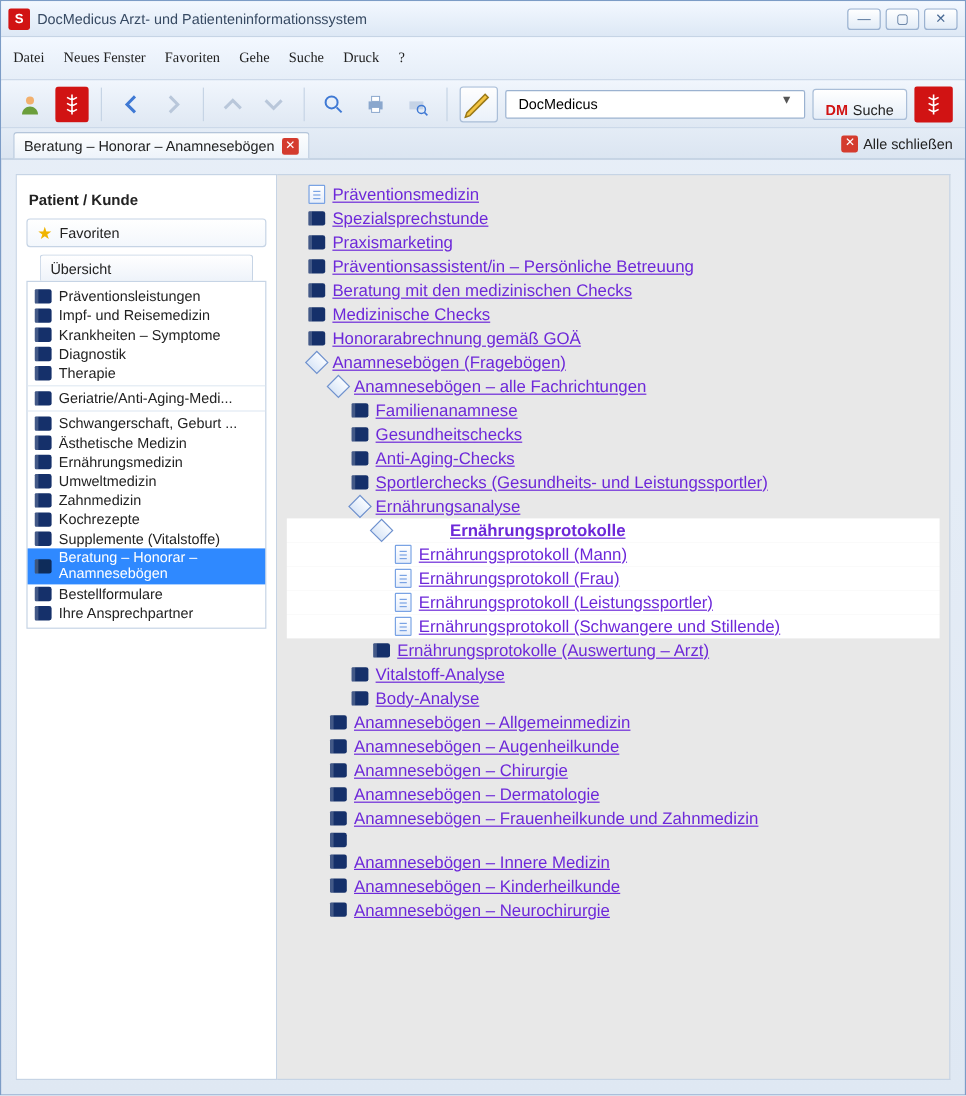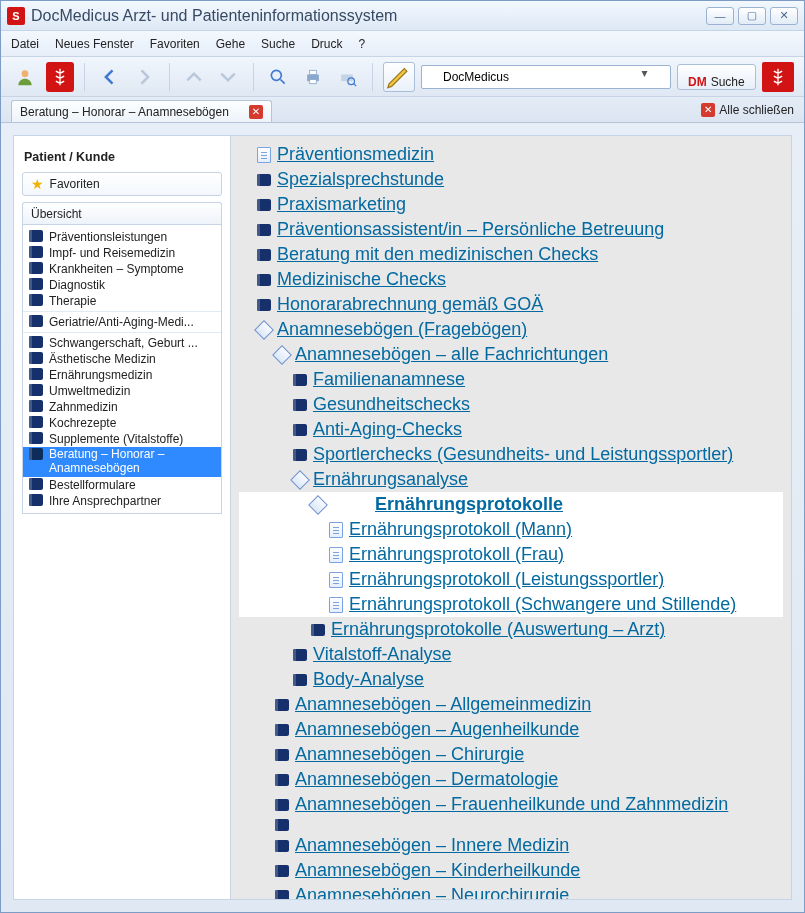--- a/index.html
+++ b/index.html
@@ -1,56 +1,56 @@
 <!DOCTYPE html>
 <html><head>
 <meta charset="utf-8">
 <style>
   * { box-sizing: border-box; }
   html,body { margin:0; padding:0; font-family:"Segoe UI",Tahoma,Arial,sans-serif; font-size:12px; color:#222; background:#fff;width:805px;}
   .window { width:805px; height:913px; border:1px solid #7c9cc6; background:linear-gradient(#e8eff8,#dfe8f3); position:relative; display:flex; flex-direction:column;}
   .titlebar { height:30px; display:flex; align-items:center; padding:0 6px; background:linear-gradient(#f3f8ff,#dde8f5); border-bottom:1px solid #c6d4e5;}
   .titlebar .appicon { width:18px; height:18px; background:#d11313; color:#fff; display:flex; align-items:center; justify-content:center; font-weight:bold; font-size:11px; border-radius:2px; margin-right:6px;}
-  .titlebar .title { flex:1; color:#374a63; font-size:16px;}
+  .titlebar .title { flex:1; color:#374a63; font-size:12px;}
   .winbtn { width:28px; height:18px; border:1px solid #9bb2d0; border-radius:3px; background:linear-gradient(#fff,#e2ecf7); margin-left:4px; display:flex; align-items:center; justify-content:center; color:#4a6a94; font-size:11px;}
-  .menubar { height:26px; display:flex; align-items:center; padding:0 10px; gap:16px; color:#222; background:linear-gradient(#f3f8ff,#e6eef8); border-bottom:1px solid #c6d4e5;}
+  .menubar { height:36px; display:flex; align-items:center; padding:0 10px; gap:16px; color:#222; background:linear-gradient(#f3f8ff,#e6eef8); border-bottom:1px solid #c6d4e5;font-family:Liberation Serif, serif;}
   .menubar span { cursor:default; }
   .toolbar { height:40px; display:flex; align-items:center; padding:4px 10px; gap:6px; background:linear-gradient(#f1f6fd,#dfe8f3); border-bottom:1px solid #c6d4e5;}
   .tbtn { width:30px; height:30px; border:1px solid transparent; border-radius:3px; display:flex; align-items:center; justify-content:center; background:transparent;}
   .tbtn svg{ width:20px; height:20px;}
   .sep { width:1px; height:28px; background:#c6d4e5; margin:0 4px;}
   .pencilbtn { width:34px; height:30px; border:1px solid #aabed8; background:linear-gradient(#fefefe,#eaf1fa); border-radius:3px; display:flex; align-items:center; justify-content:center;}
-  .searchbox { flex:0 0 250px; height:24px; border:1px solid #9bb2d0; background:#fff; display:flex; padding:0 19px; border-radius:2px;}
+  .searchbox { flex:0 0 250px; height:24px; border:1px solid #9bb2d0; background:#fff; display:flex; padding:0 8px; border-radius:2px;}
   .searchbox input{ border:0; outline:0; width:100%; font-size:12px; background:transparent;}
   .searchbox .dd{ width:14px; text-align:center; color:#555;}
   .dmsuche { height:26px; padding:0 10px; border:1px solid #aabed8; border-radius:3px; background:linear-gradient(#fff,#e6eef8); display:flex; align-items:flex-end; gap:4px;}
   .dmsuche b{ color:#d11313;}
   .rightblock { width:34px; height:30px; background:#d11313; border-radius:2px; display:flex; align-items:center; justify-content:center;}
   .rightblock svg{ width:20px;height:20px;}
   .tabstrip { height:26px; display:flex; align-items:flex-end; padding:0 10px; background:linear-gradient(#e4ecf6,#dbe5f1); border-bottom:1px solid #b4c5da; gap:6px; position:relative;}
-  .tab { height:22px; padding:0 8px; border:1px solid #b4c5da; border-bottom:0; background:linear-gradient(#fdfefe,#edf3fa); border-radius:3px 3px 0 0; display:flex; align-items:center; gap:20px;justify-content:flex-end;}
+  .tab { height:22px; padding:0 8px; border:1px solid #b4c5da; border-bottom:0; background:linear-gradient(#fdfefe,#edf3fa); border-radius:3px 3px 0 0; display:flex; align-items:center; gap:6px;justify-content:flex-end;}
   .closeicon { width:14px;height:14px;background:#d43b2e;border-radius:2px;display:flex;align-items:center;justify-content:center;color:#fff;font-size:10px;line-height:1;}
   .alleschliessen{ position:absolute; right:10px; top:2px; height:22px; display:flex; align-items:center; gap:4px;}
   .body { flex:1; display:flex; padding:12px; gap:0; overflow:hidden;}
   .leftpane { width:218px; background:#fff; border:1px solid #c6d4e5; display:flex; flex-direction:column; padding:10px 4px; }
   .leftpane h4{ margin:4px 6px 8px; font-size:12.5px;}
   .favbtn { margin:0 4px 6px; height:24px; border:1px solid #c6d4e5; border-radius:3px; background:linear-gradient(#fff,#f3f7fc); display:flex; align-items:center; gap:6px; padding:0 8px;}
   .favbtn .star{ color:#f0b400; font-size:14px;}
-  .sectiontab { margin:0 4px; height:22px; border:1px solid #c6d4e5; border-bottom:0; background:linear-gradient(#fff,#eef3fa); border-radius:3px 3px 0 0; display:flex; align-items:center; padding:0 8px; font-weight:normal;}
+  .sectiontab { margin:0 15px; height:22px; border:1px solid #c6d4e5; border-bottom:0; background:linear-gradient(#fff,#eef3fa); border-radius:3px 3px 0 0; display:flex; align-items:center; padding:0 8px; font-weight:normal;}
   .linklist { margin:0 4px 6px; border:1px solid #c6d4e5; background:#fff; padding:4px 0;}
-  .linklist .item { display:flex; gap:6px; padding:1px 6px; cursor:default;}
+  .linklist .item { display:flex; align-items:center; gap:6px; padding:1px 6px; cursor:default;}
   .linklist .item.selected{ background:#2f89ff; color:#fff;}
   .bookicon{ width:14px;height:12px; background:#15306a; border-radius:1px 2px 2px 1px; position:relative; flex:0 0 14px;}
   .bookicon:before{ content:""; position:absolute; left:0; top:0; width:3px; height:100%; background:#fff3;}
   .item.selected .bookicon{ background:#0e2c5a;}
   .item.break{ border-top:1px solid #e2eaf3; margin-top:2px; padding-top:3px;}
   .mainpane { flex:1; border:1px solid #c6d4e5; border-left:0; background:#e8e8e8; position:relative; overflow:hidden;}
   .scroller{ position:absolute; inset:0; overflow-y:auto; padding:6px 8px;}
   .node { display:flex; align-items:center; gap:6px; padding:2px 0;}
-  .node a{ color:#0369a1; text-decoration:underline; font-size:18px;}
+  .node a{ color:#6d28d9; text-decoration:underline; font-size:14px;}
   .node.bold a{ font-weight:bold; text-decoration:underline;padding-left:44px;}
   .ind1{ padding-left:18px;} .ind2{ padding-left:36px;} .ind3{ padding-left:54px;} .ind4{ padding-left:72px;} .ind5{ padding-left:90px;}
   .hlblock{ background:#fff;}
   .docicon{ width:14px;height:16px; border:1px solid #7aa3e4; background:linear-gradient(#fff,#e6eefb); border-radius:1px; position:relative;}
   .docicon:before, .docicon:after, .docicon .l3{ content:""; position:absolute; left:3px; right:3px; height:1px; background:#7aa3e4;}
   .docicon:before{ top:4px;} .docicon:after{ top:7px;} .docicon .l3{ top:10px;}
   .diamond{ width:14px;height:14px; transform:rotate(45deg); border:1px solid #6f92cf; background:linear-gradient(#f8fbff,#dbe7f7);}
   .mainpane::-webkit-scrollbar, .scroller::-webkit-scrollbar{ width:16px;}
   .scroller::-webkit-scrollbar-track{ background:#e6eef8; border-left:1px solid #c6d4e5;}
   .scroller::-webkit-scrollbar-thumb{ background:linear-gradient(#d1ddee,#b8cbe3); border:1px solid #9bb2d0; border-radius:2px;}

